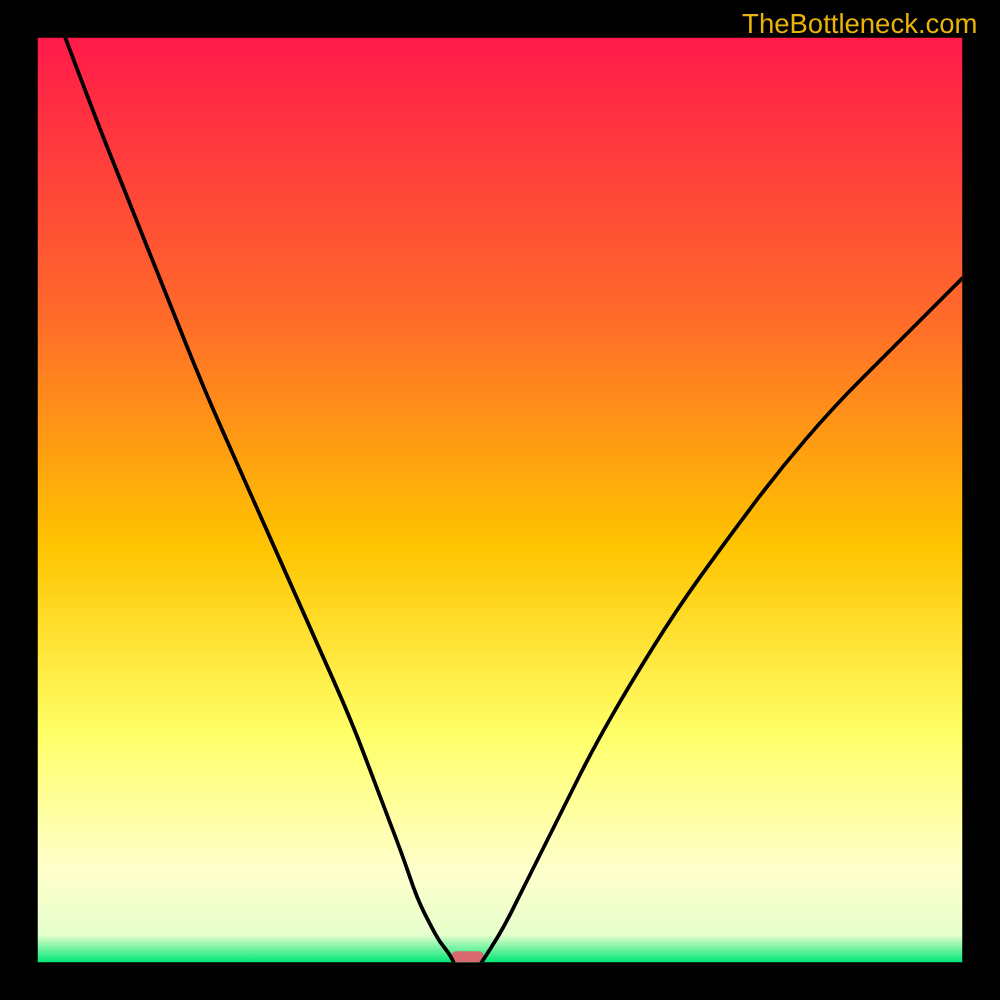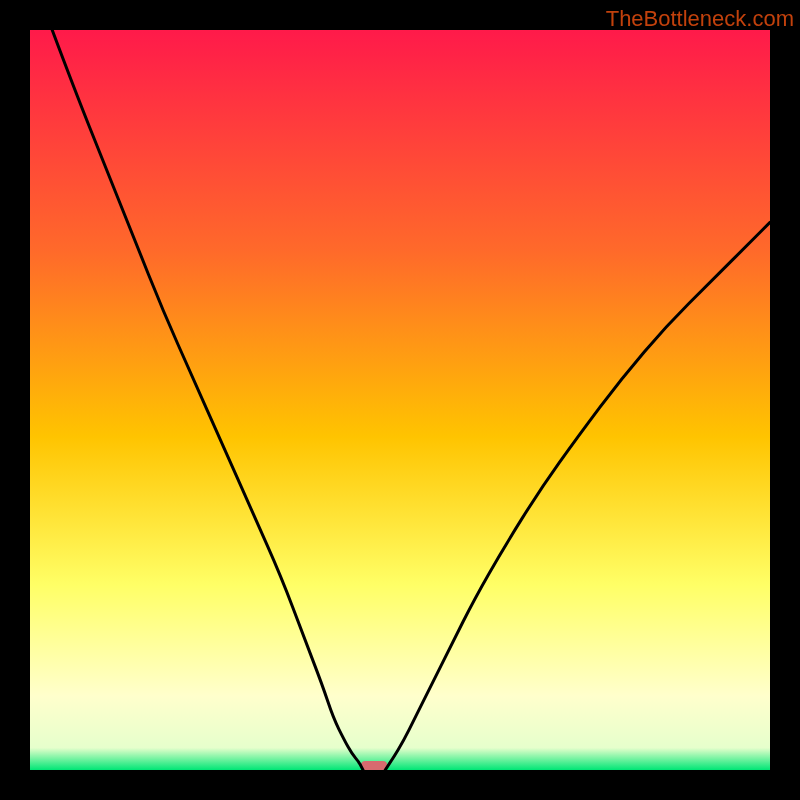--- a/index.html
+++ b/index.html
@@ -7,22 +7,22 @@
     padding: 0;
     width: 800px;
     height: 800px;
     background: #000;
     position: relative;
     font-family: Arial, sans-serif;
   }
   .watermark {
     position: absolute;
     top: 6px;
-    right: 6px;
-    color: #c2410c;
+    right: 18px;
+    color: #eab308;
     font-size: 22px;
     font-weight: 500;
     z-index: 10;
   }
   .plot-area {
     position: absolute;
     left: 30px;
     top: 30px;
     width: 740px;
     height: 740px;

